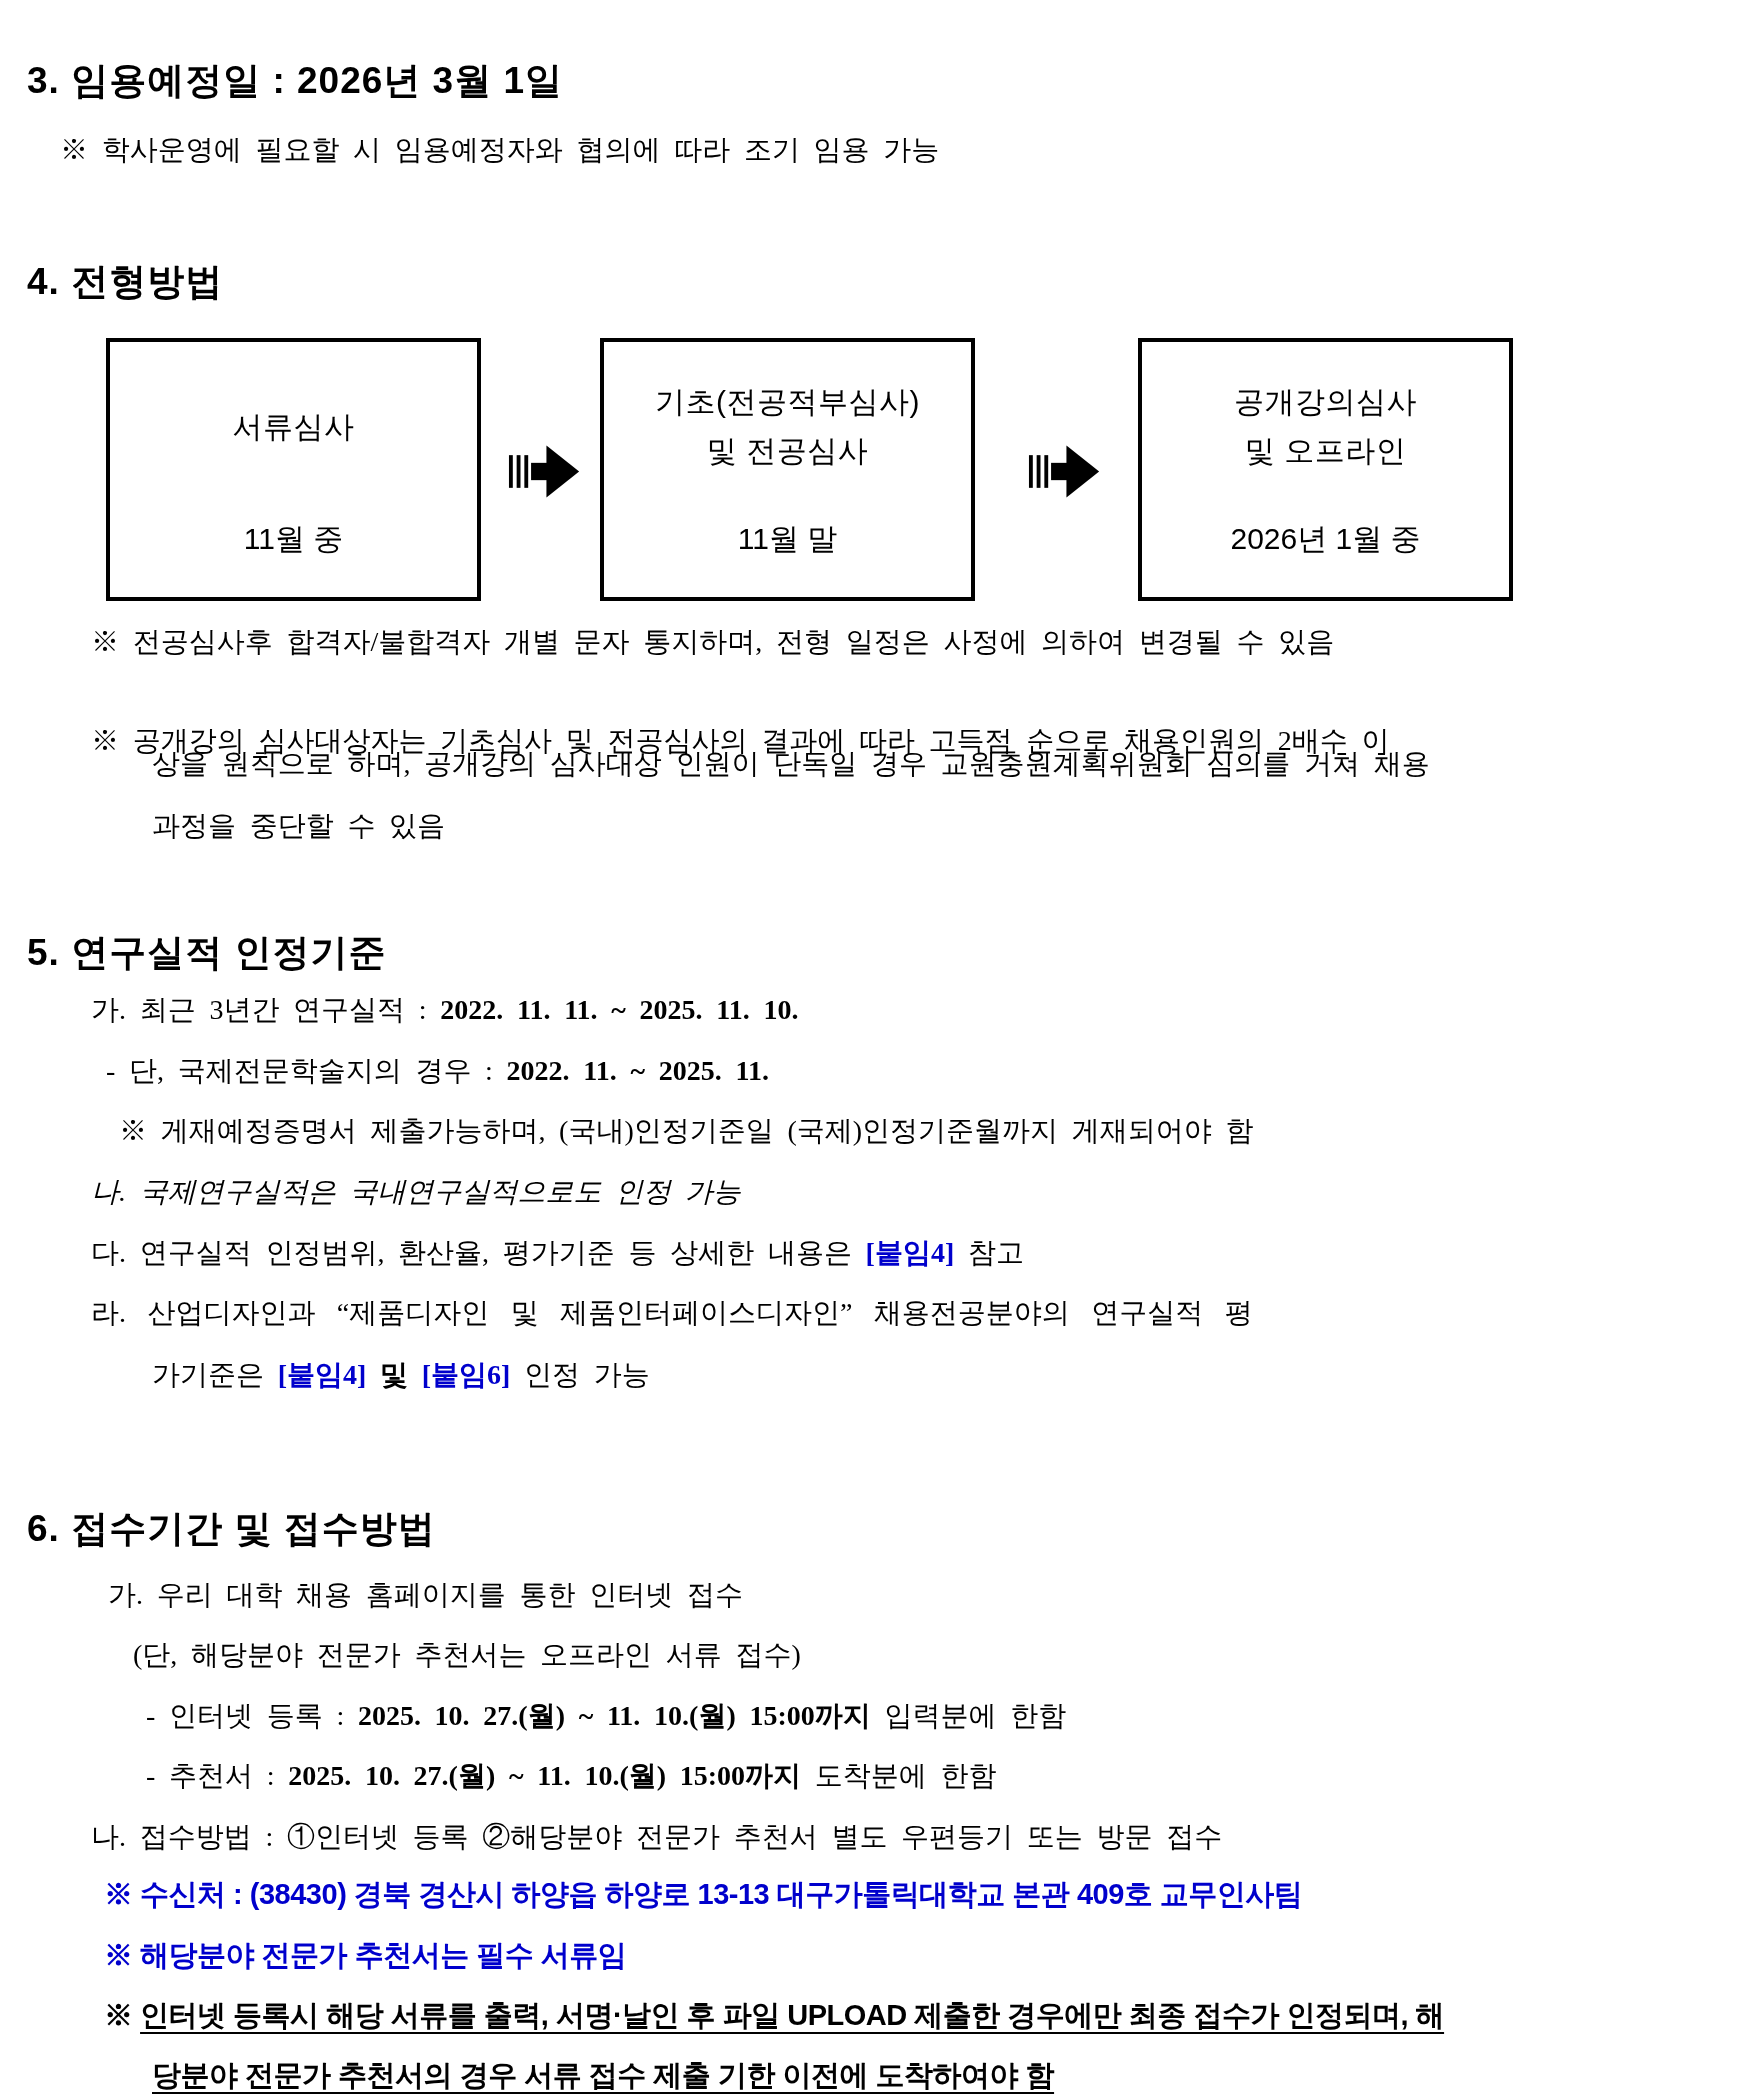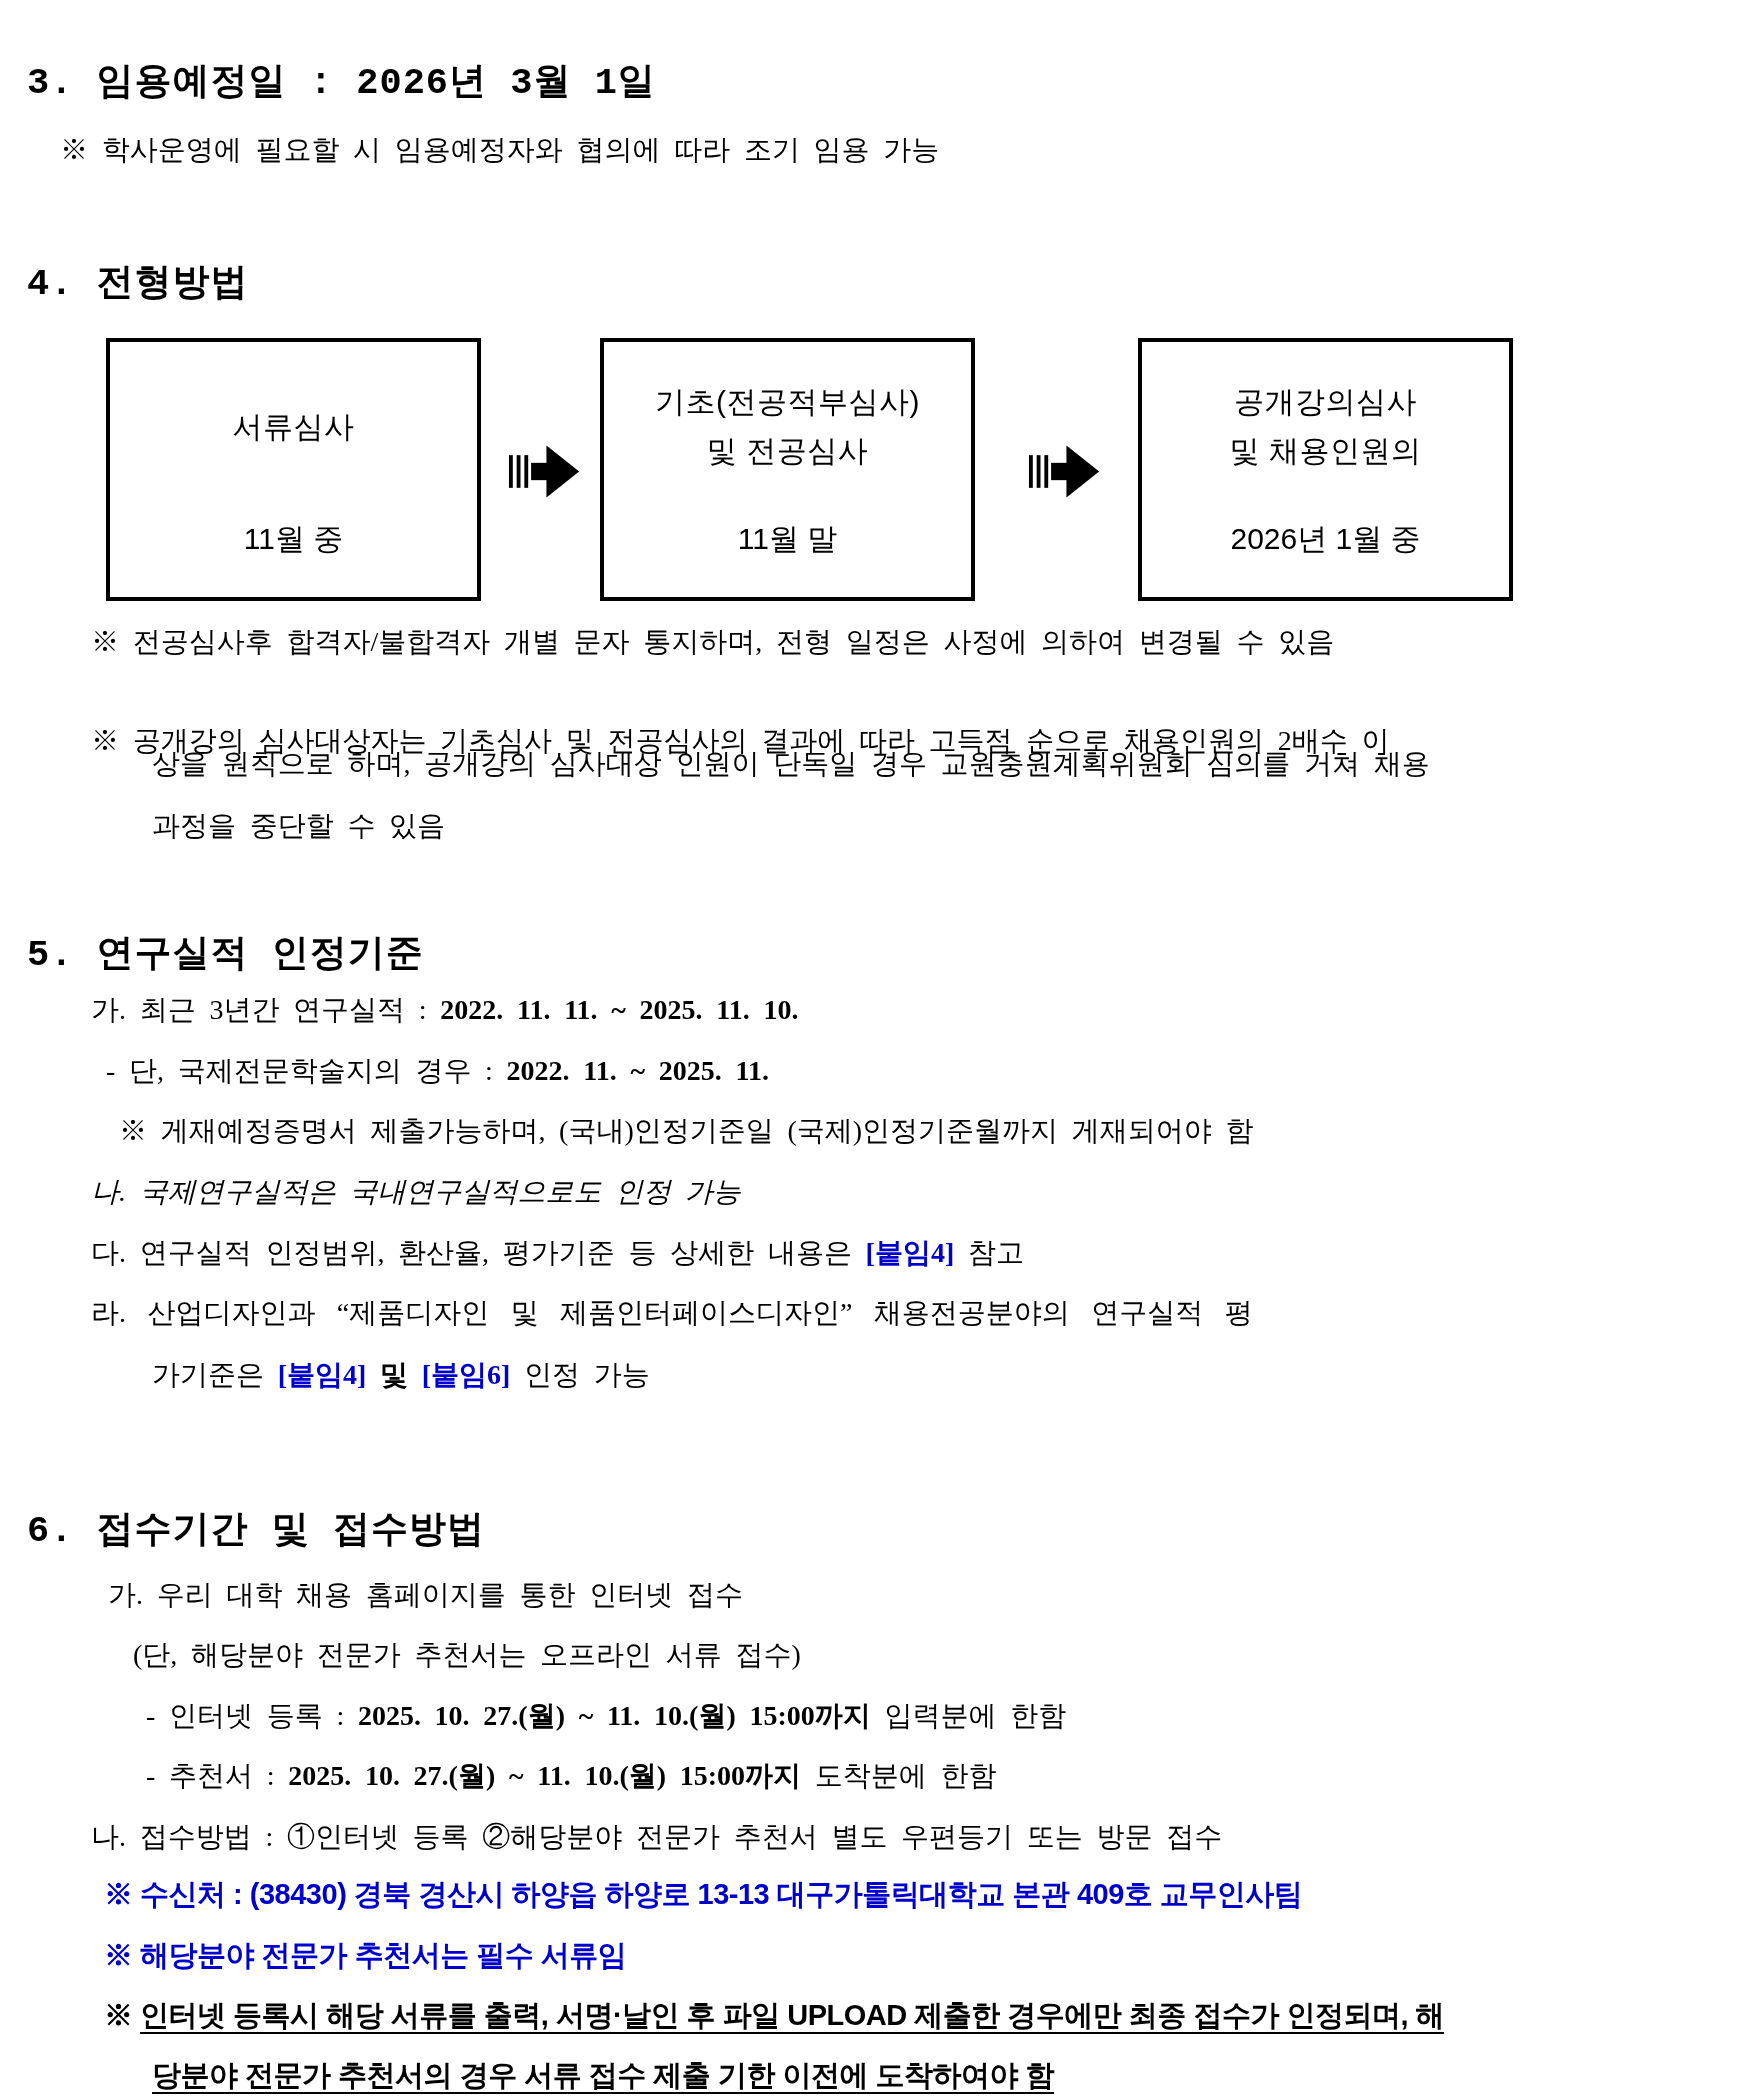--- a/index.html
+++ b/index.html
@@ -8,21 +8,21 @@
     background:#ffffff;
     font-family:"Liberation Serif", serif;
     color:#000000;
     position:relative;
     overflow:hidden;
   }
   .abs { position:absolute; white-space:nowrap; }
   .h {
     font-size:37px; font-weight:bold;
     letter-spacing:1px;
-    font-family:Liberation Mono, monospace;
+    font-family:Liberation Sans, sans-serif;
   }
   .body-line { font-size:28px; line-height:38px; }
   .ws  { word-spacing:6.7px; }
   .ws2 { word-spacing:14.4px; }
   .b   { font-weight:bold; }
   .blue { color:#0000cc; font-weight:bold;text-align:right; }
   .note-blue {
     color:#0000cc; font-weight:bold;
     font-family:"Liberation Sans", sans-serif;
     font-size:29px; letter-spacing:-0.5px;text-align:right;
@@ -88,21 +88,21 @@
   <rect x="1" y="22" width="4" height="34" fill="#000"></rect>
   <rect x="9" y="22" width="4" height="34" fill="#000"></rect>
   <rect x="17" y="22" width="4" height="34" fill="#000"></rect>
   <rect x="24" y="30" width="18" height="18" fill="#000"></rect>
   <polygon points="40,12 40,66 74,39" fill="#000"></polygon>
 </svg>
 
 <div class="flow-box" style="left:1138px;">
   <div class="box-title">
     <span>공개강의심사</span>
-    <span>및 채용인원의</span>
+    <span>및 오프라인</span>
   </div>
   <div class="box-date">2026년 1월 중</div>
 </div>
 
 <div class="abs body-line ws" style="top:623px; left:91px;">※ 전공심사후 합격자/불합격자 개별 문자 통지하며, 전형 일정은 사정에 의하여 변경될 수 있음</div>
 <div class="abs body-line ws" style="top:684px; left:91px;margin-top:38px;">※ 공개강의 심사대상자는 기초심사 및 전공심사의 결과에 따라 고득점 순으로 채용인원의 2배수 이</div>
 <div class="abs body-line ws" style="top:745px; left:152px;">상을 원칙으로 하며, 공개강의 심사대상 인원이 단독일 경우 교원충원계획위원회 심의를 거쳐 채용</div>
 <div class="abs body-line ws" style="top:807px; left:152px;">과정을 중단할 수 있음</div>
 
 <div class="abs h" style="top:928px; left:27px;">5. 연구실적 인정기준</div>

